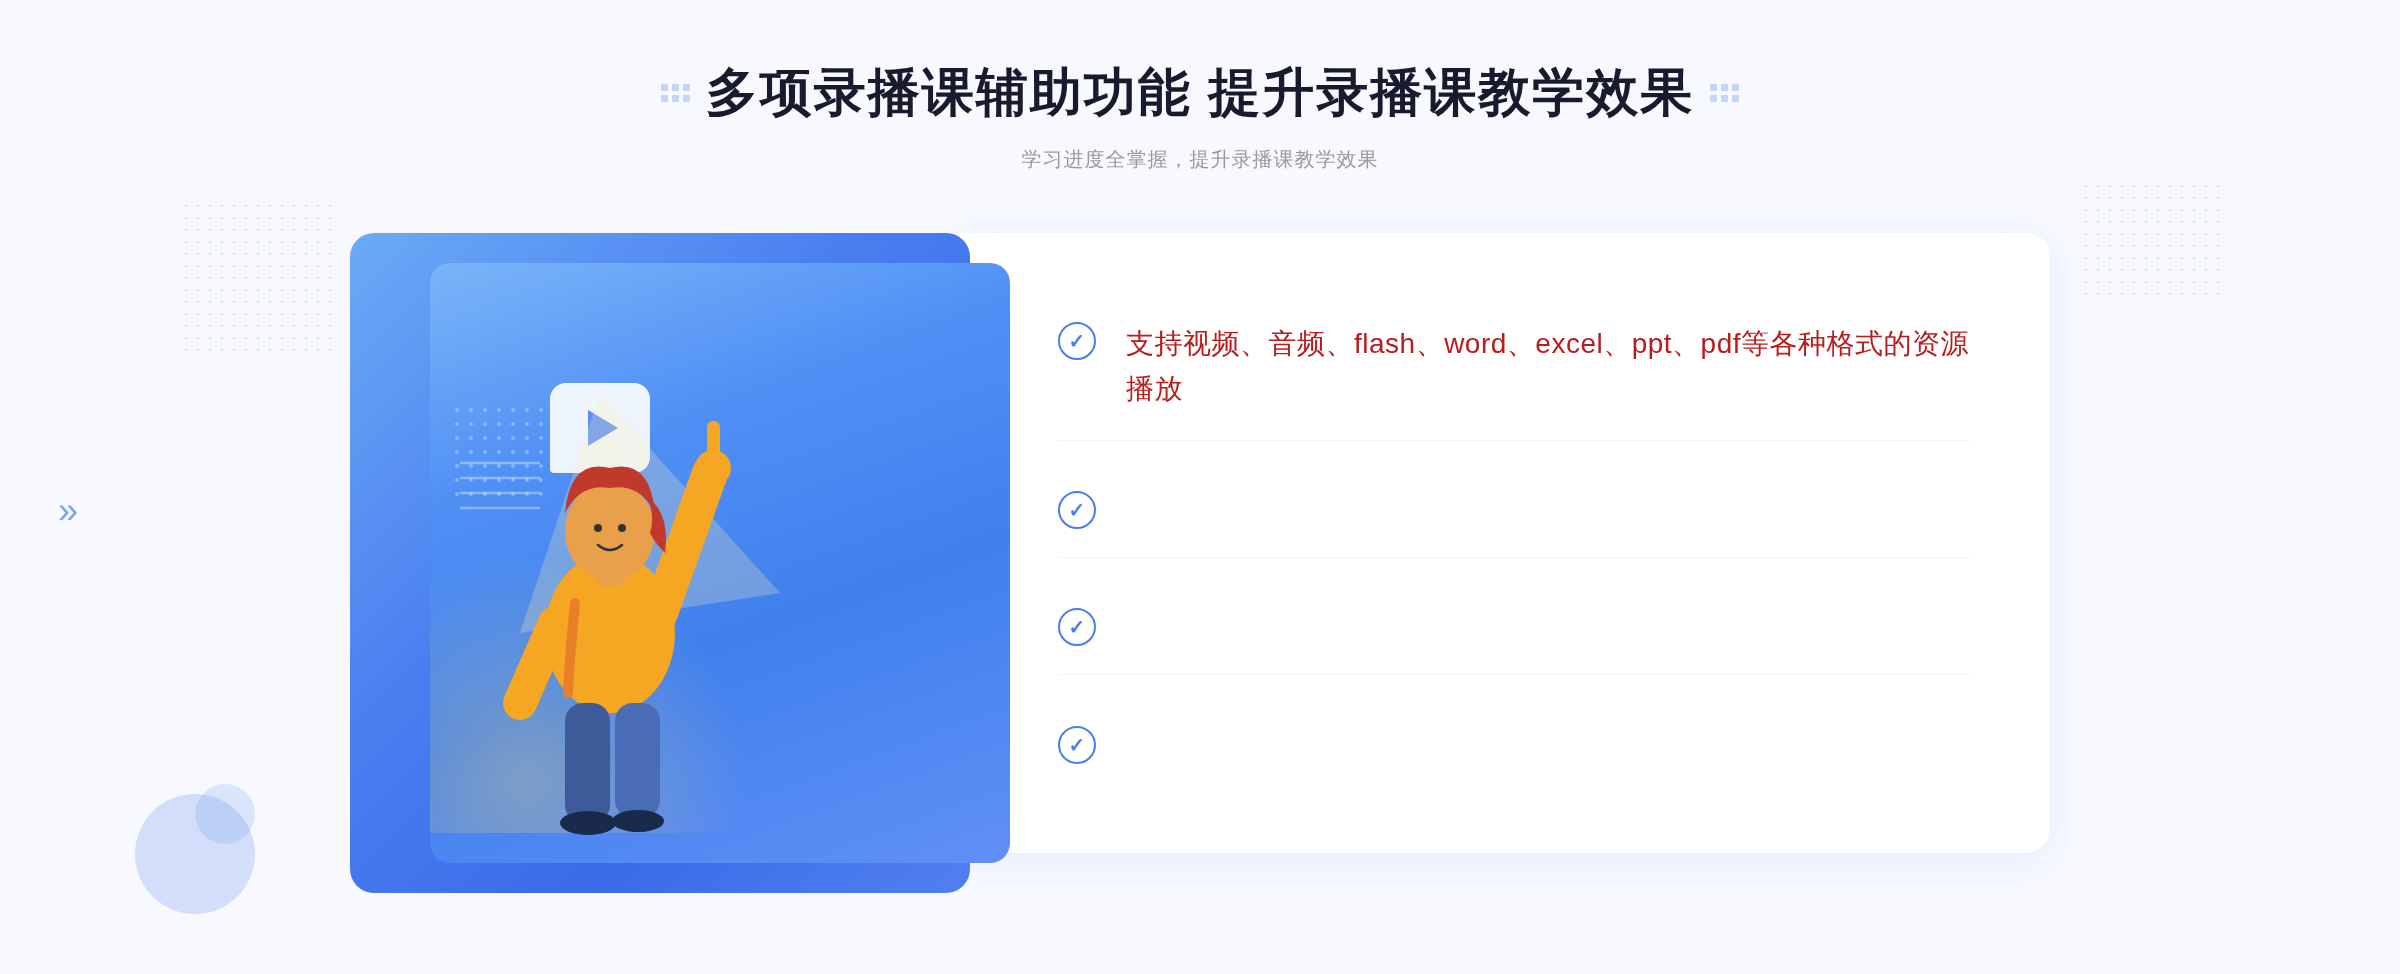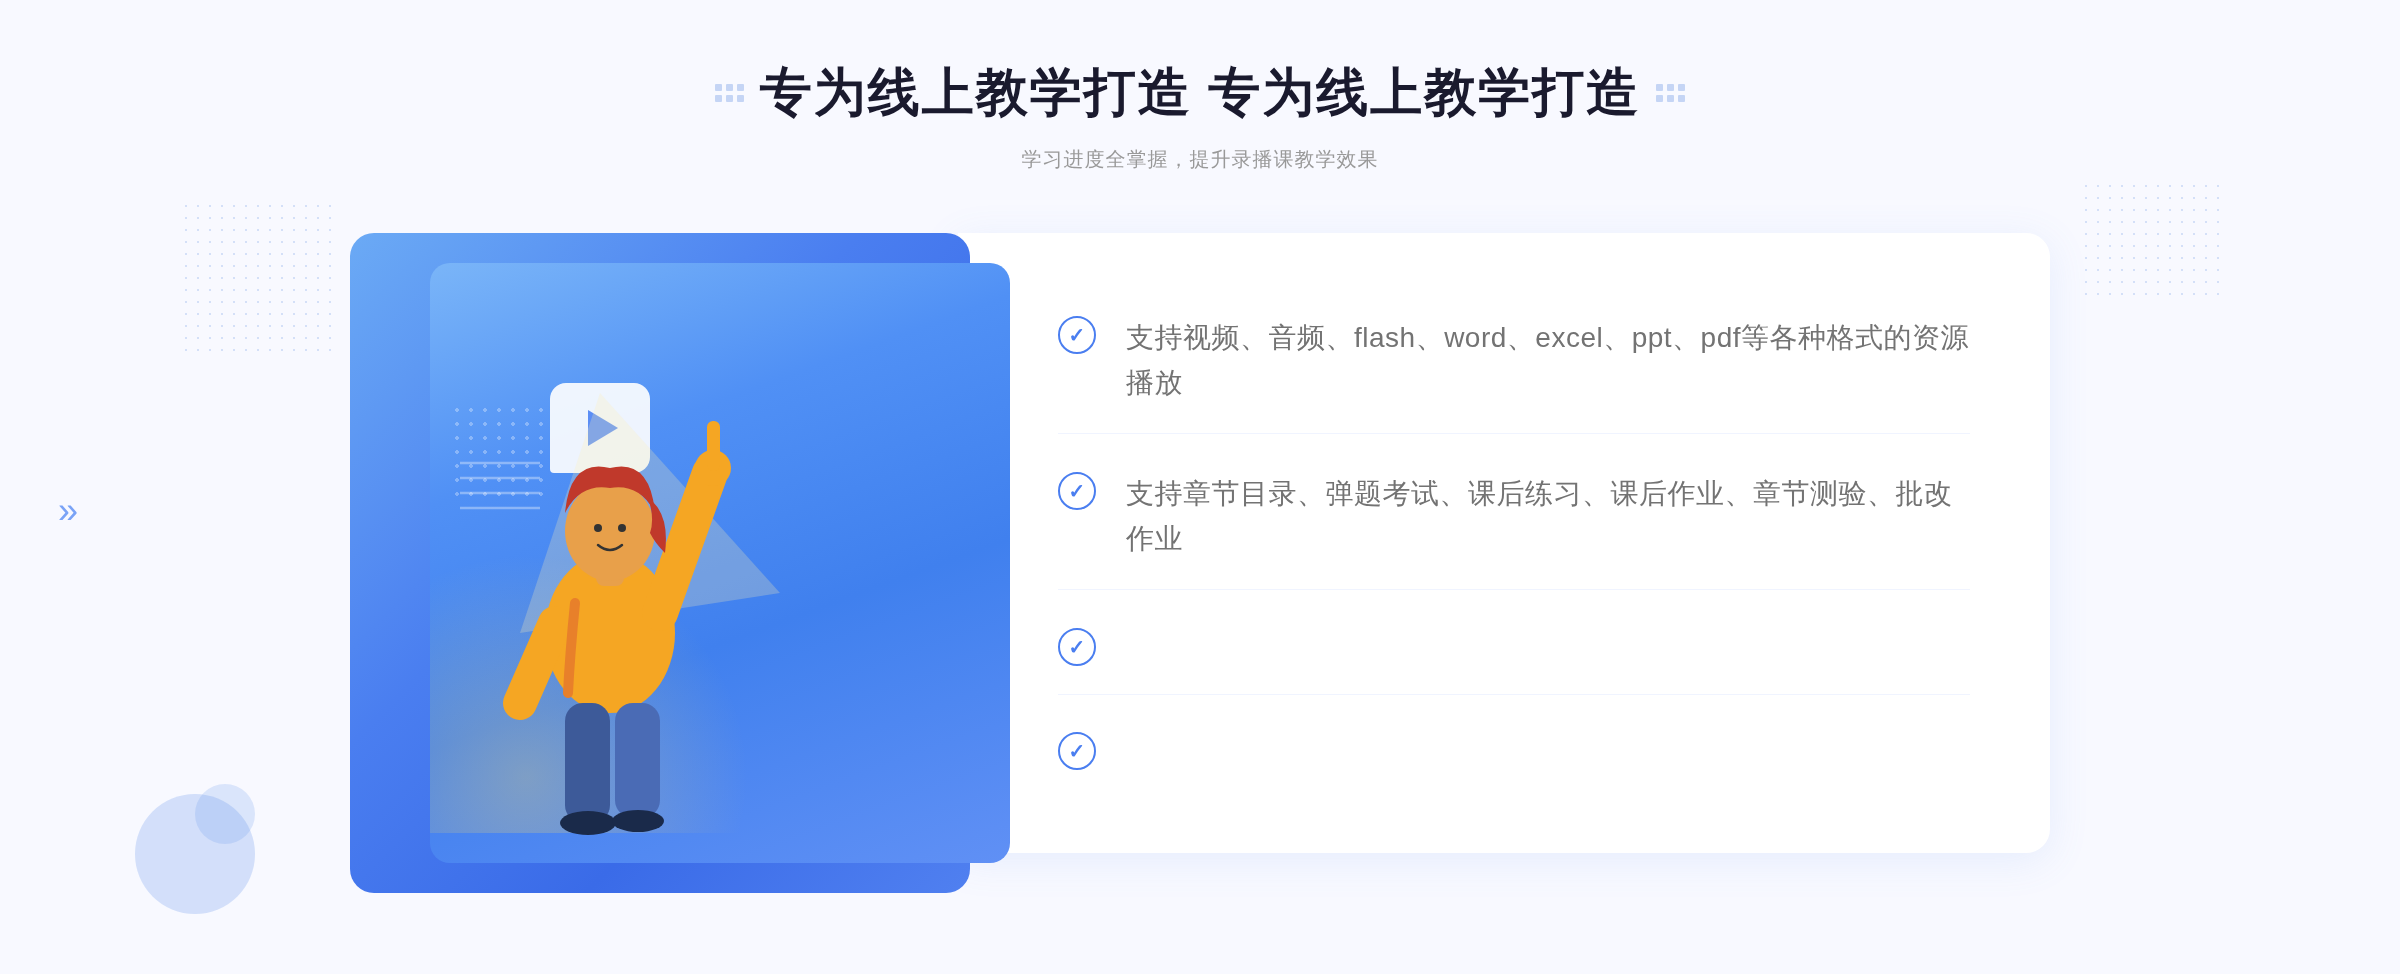--- a/index.html
+++ b/index.html
@@ -246,21 +246,21 @@
 
     .check-mark {
       color: #4a7ef0;
       font-size: 20px;
       font-weight: 700;
       line-height: 1;
     }
 
     .feature-text {
       font-size: 28px;
-      color: #737373;
+      color: #b91c1c;
       line-height: 1.6;
       font-weight: 400;
       letter-spacing: 0.5px;
     }
 
     
     .features-left-bar {
       width: 8px;
       height: 560px;
       background: linear-gradient(180deg, #5b8ef5 0%, #4a7ef0 100%);
@@ -287,21 +287,21 @@
 
       <div class="title-dot-grid">
         <span></span>
           <span></span>
           <span></span>
         <span></span>
           <span></span>
           <span></span>
       </div>
 
-      <h1 class="main-title">专为线上教学打造 专为线上教学打造</h1>
+      <h1 class="main-title">多项录播课辅助功能 提升录播课教学效果</h1>
 
       <div class="title-dot-grid">
         <span></span>
           <span></span>
           <span></span>
         <span></span>
           <span></span>
           <span></span>
       </div>
     </div>
@@ -381,21 +381,20 @@
         <div class="check-circle">
           <span class="check-mark">✓</span>
         </div>
         <span class="feature-text">支持视频、音频、flash、word、excel、ppt、pdf等各种格式的资源播放</span>
       </div>
 
       <div class="feature-item">
         <div class="check-circle">
           <span class="check-mark">✓</span>
         </div>
-        <span class="feature-text">支持章节目录、弹题考试、课后练习、课后作业、章节测验、批改作业</span>
       </div>
 
       <div class="feature-item">
         <div class="check-circle">
           <span class="check-mark">✓</span>
         </div>
       </div>
 
       <div class="feature-item">
         <div class="check-circle">

